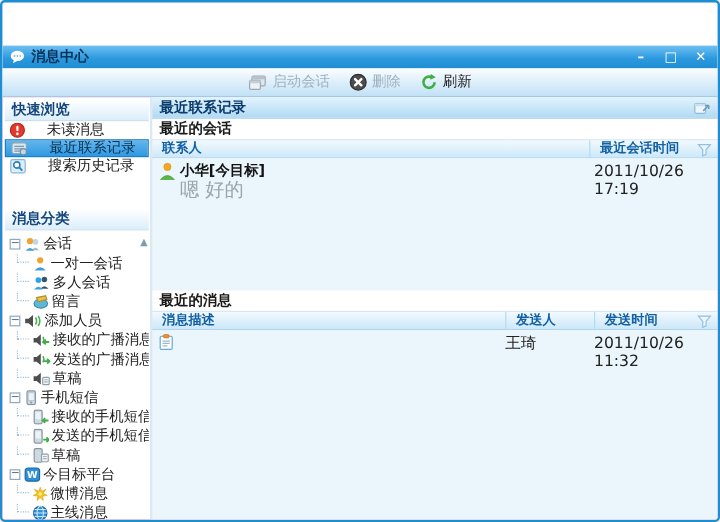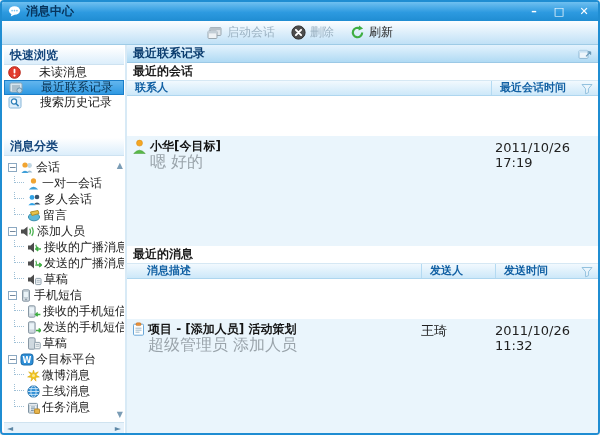--- a/index.html
+++ b/index.html
@@ -1,21 +1,21 @@
 <!DOCTYPE html>
 <html><head>
 <meta charset="utf-8">
 <style>
   * { box-sizing: border-box; margin: 0; padding: 0; }
   body { font-family: "DejaVu Sans", "Liberation Sans", sans-serif; background: #f2f2f2; }
   .window { width: 600px; height: 435px; border: 2px solid #1f8dd2; border-radius: 4px;
             overflow: hidden; background: #fff; position: relative; }
   
   .titlebar { height: 19px; background: linear-gradient(#6fc0f0, #2d9ae0 55%, #1f8dd2);
-              display: flex; align-items: center; padding: 0 6px; }
+              display: flex; align-items: center; padding: 0 6px; margin-top: 36px; }
   .ttitle { color: #07345c; font-weight: bold; font-size: 12px; margin-left: 5px; }
   .controls { margin-left: auto; display: flex; gap: 9px; align-items: center; }
   .ctrl { color: #fff; font-size: 11px; font-weight: bold; width: 16px; height: 14px;
           line-height: 13px; text-align: center; cursor: pointer; }
   
   .toolbar { height: 24px; background: linear-gradient(#fbfdff, #d8ecfa 60%, #c1e1f6);
              border-bottom: 1px solid #9ecbe6; display: flex; align-items: center;
              padding: 0 9px; gap: 16px; justify-content: center; }
   .tb-btn { display: flex; align-items: center; gap: 4px; font-size: 12px; color: #222; cursor: pointer; }
   .tb-btn.disabled { color: #9cb2c2; }
@@ -54,21 +54,21 @@
   .section { display: flex; flex-direction: column; min-height: 0; }
   .section.grow { flex: 1; }
   .sub-h { height: 17px; line-height: 17px; flex: none; padding-left: 6px; font-size: 12px;
            font-weight: bold; color: #1a1a1a; background: #fff; }
   .thead { height: 16px; flex: none; position: relative; font-size: 11px; font-weight: bold;
            color: #1261a4; background: linear-gradient(#f2f9fe, #cde8f9);
            border-top: 1px solid #d6e8f4; border-bottom: 1px solid #aed6ef; }
   .thead .col { position: absolute; top: 0; line-height: 14px; padding-left: 8px; }
   .thead .col.sep { border-left: 1px solid #b4daf2; height: 14px; margin-top: 0; }
   .funnel { position: absolute; right: 5px; top: 2px; cursor: pointer; }
-  .tbody { background: #eaf5fc; position: relative; margin-top: 40px; }
+  .tbody { background: #eaf5fc; position: relative; }
   .conv .tbody { height: 110px; flex: none; }
   .msg .tbody { flex: 1; }
   .row { display: flex; align-items: flex-start; padding: 3px 4px 0 5px; height: 34px;
          position: relative; cursor: pointer; }
   .rlines { margin-left: 3px; min-width: 0; }
   .rname { font-size: 12px; font-weight: bold; color: #141414; line-height: 15px; white-space: nowrap; }
   .rsub { font-size: 16px; color: #9aa4ab; line-height: 15px; white-space: nowrap; }
   .rcell { position: absolute; top: 4px; font-size: 13px; color: #222; line-height: 15px; }
   .rcell.sender { left: 294px; }
   .rcell.time { left: 368px; }
@@ -389,42 +389,38 @@
                 <div class="rsub">嗯  好的</div>
               </div>
               <span class="rcell time">2011/10/26 17:19</span>
             </div>
           </div>
       </div>
 
       <div class="section msg grow">
         <div class="sub-h">最近的消息</div>
         <div class="thead">
-          <span class="col" style="left:12px">消息描述</span>
+          <span class="col" style="left:0">消息描述</span>
           <span class="col sep" style="left:294px">发送人</span>
           <span class="col sep" style="left:368px">发送时间</span>
           <span class="ic funnel">
               <svg width="12" height="12" viewBox="0 0 12 12">
                 <path d="M1 1.5 h10 L7.4 5.8 v3.8 l-2.8 1.2 V5.8 Z" fill="#eaf5fc" stroke="#93c1de"></path>
               </svg>
             </span>
         </div>
         <div class="tbody" id="msg-rows">
             <div class="row">
               <span class="ic">
                 <svg width="13" height="14" viewBox="0 0 13 14">
                   <rect x="1.5" y="2.2" width="10" height="11" rx="1" fill="#fdfefe" stroke="#6aa7d8"></rect>
                   <rect x="4" y=".8" width="5" height="2.8" rx="1.2" fill="#e8903a" stroke="#c06f1e" stroke-width=".5"></rect>
                   <path d="M3.5 6.2 h6 M3.5 8.2 h6 M3.5 10.2 h4" stroke="#9fb8c8" stroke-width="1"></path>
                 </svg>
               </span>
-              <div class="rlines">
-                <div class="rname">项目 - [添加人员] 活动策划</div>
-                <div class="rsub">超级管理员  添加人员</div>
-              </div>
               <span class="rcell sender">王琦</span>
               <span class="rcell time">2011/10/26 11:32</span>
             </div>
           </div>
       </div>
     </div>
 
   </div>
 </div>
 

